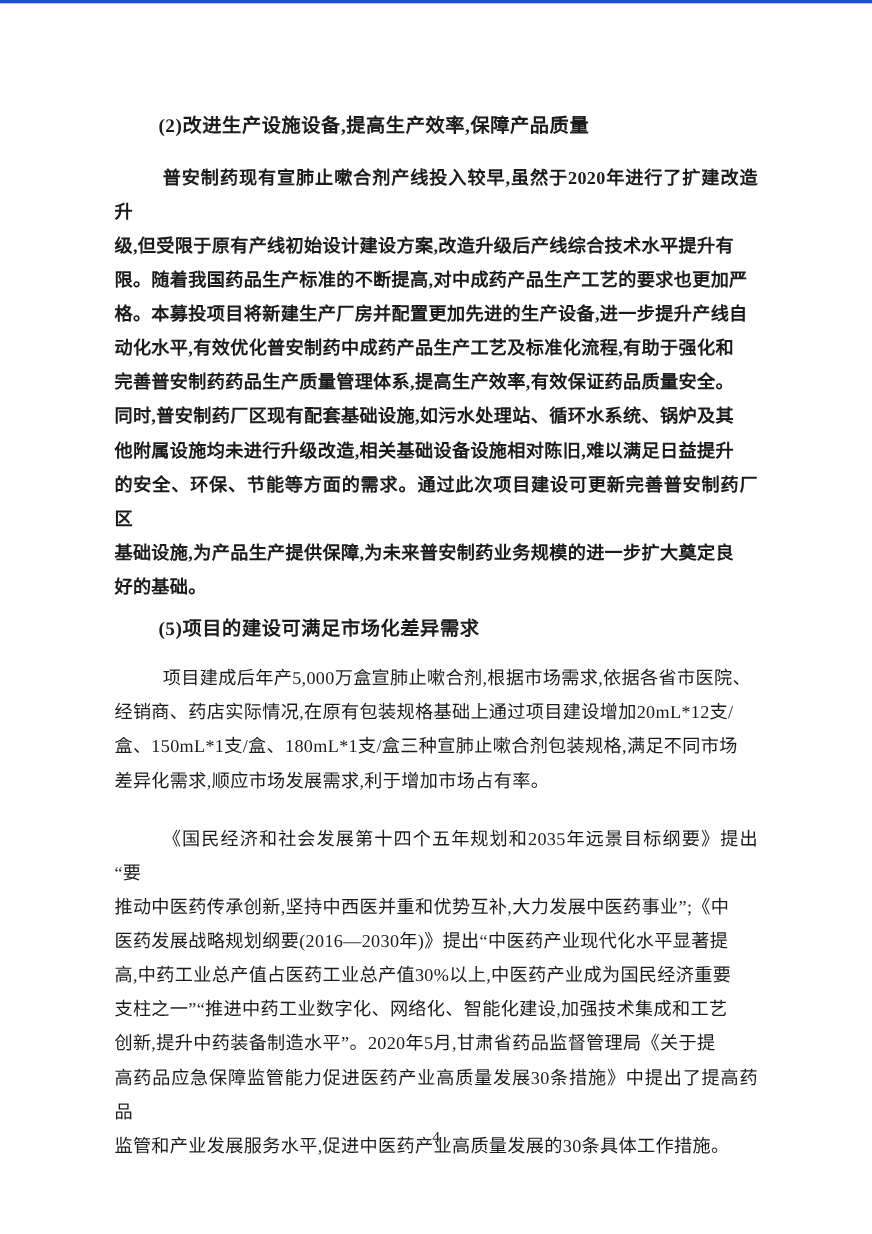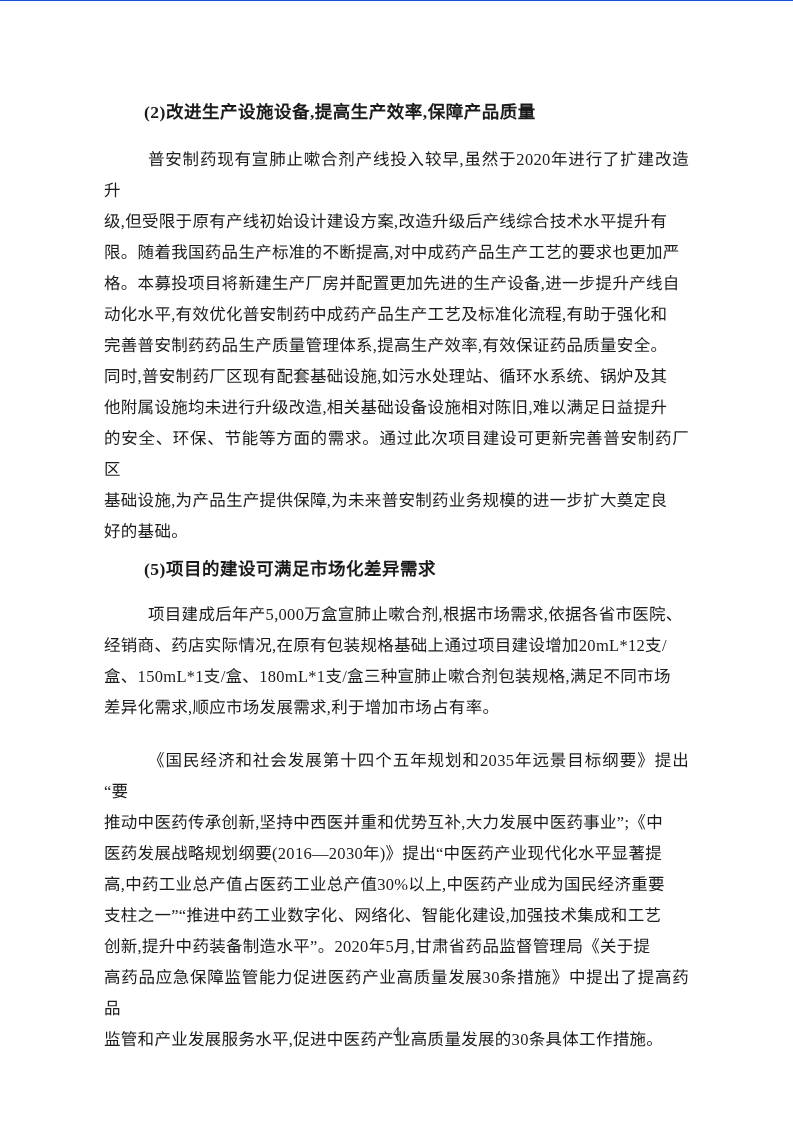--- a/index.html
+++ b/index.html
@@ -7,21 +7,21 @@
     margin: 0;
     padding: 0;
     background: #ffffff;
   }
   .page {
     position: relative;
     width: 793px;
     height: 1122px;
     margin: 0 auto;
     background: #ffffff;
-    border-top: 1px solid #1d4ed8;
+    border-top: 3px solid #1d4ed8;
     box-sizing: border-box;
     overflow: hidden;
     font-family: "Liberation Serif", "DejaVu Serif", serif;
     color: #1b1b1b;
   }
   .content {
     position: absolute;
     left: 104px;
     top: 0;
     width: 585px;
@@ -41,21 +41,21 @@
   }
   .para {
     margin: 0;
     font-size: 16.5px;
     line-height: 31px;
     letter-spacing: 0.3px;
     text-indent: 44px;
     text-align: justify;
     white-space: pre-line;
   }
-  .mt-para-1 { margin-top: 21px; }
+  .mt-para-1 { margin-top: 21px; font-weight: bold; }
   .mt-hd-3   { margin-top: 11px; }
   .mt-para-2 { margin-top: 19px; }
   .mt-hd-f   { margin-top: 12px; }
   .mt-hd-p   { margin-top: 18px; }
   .mt-para-3 { margin-top: 22px; }
   .page-number {
     position: absolute;
     left: 0;
     right: 0;
     top: 1024px;

